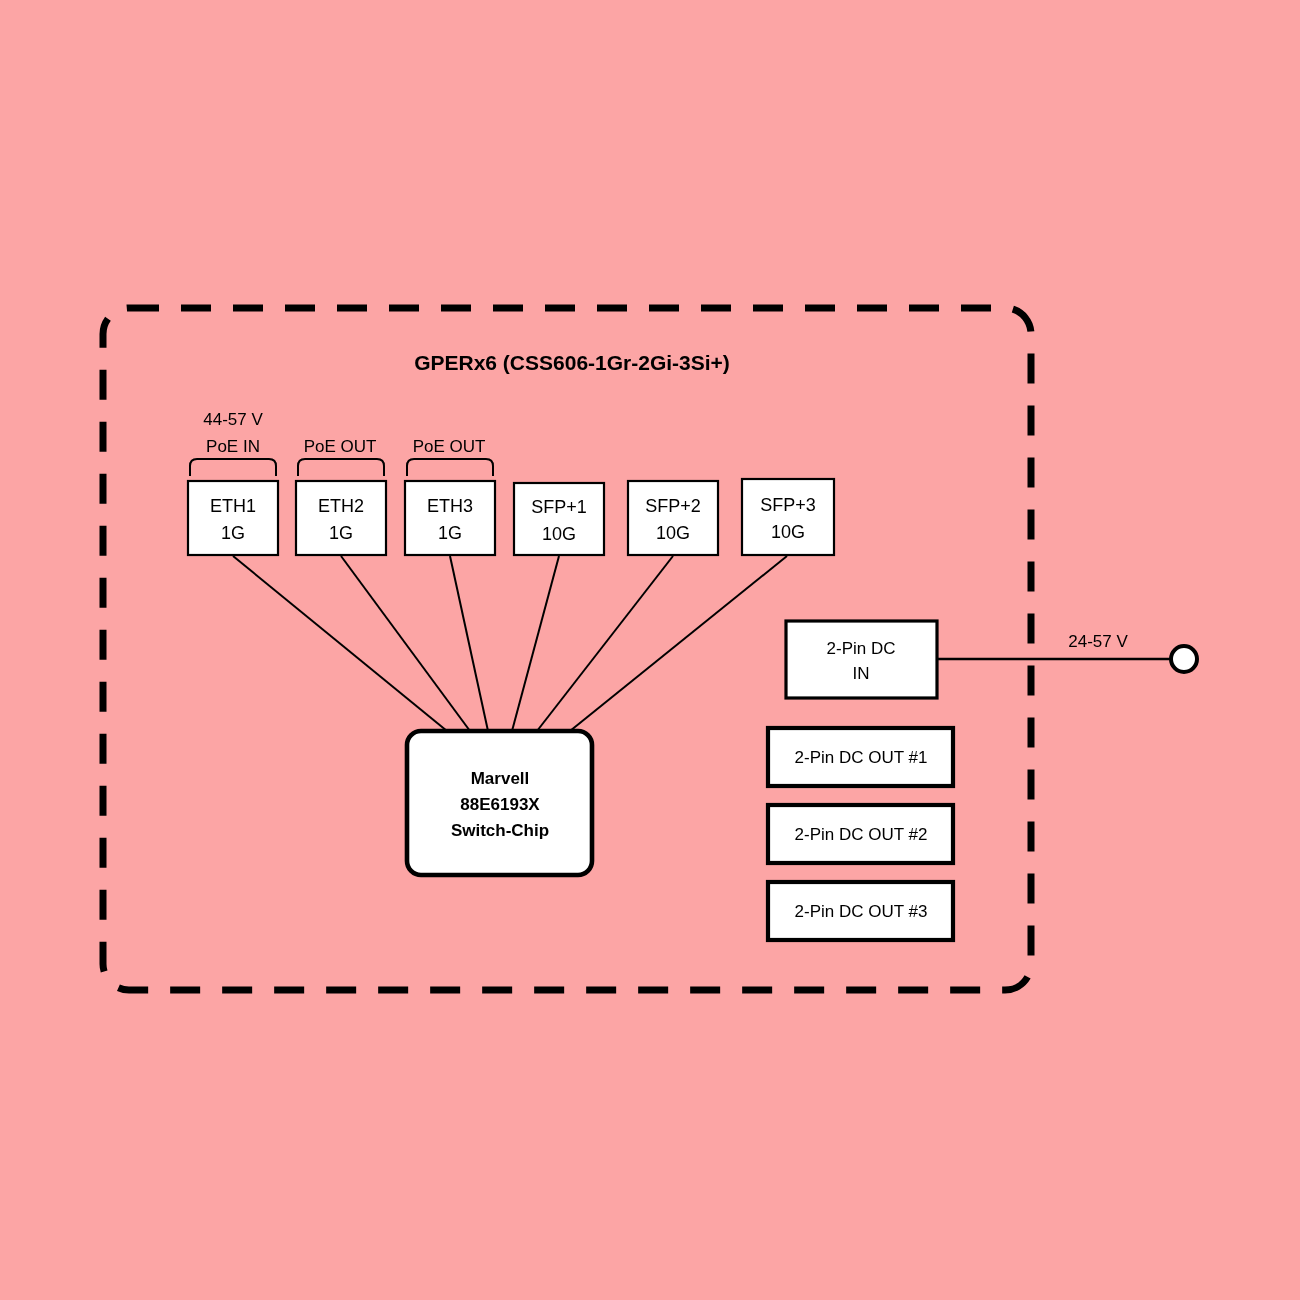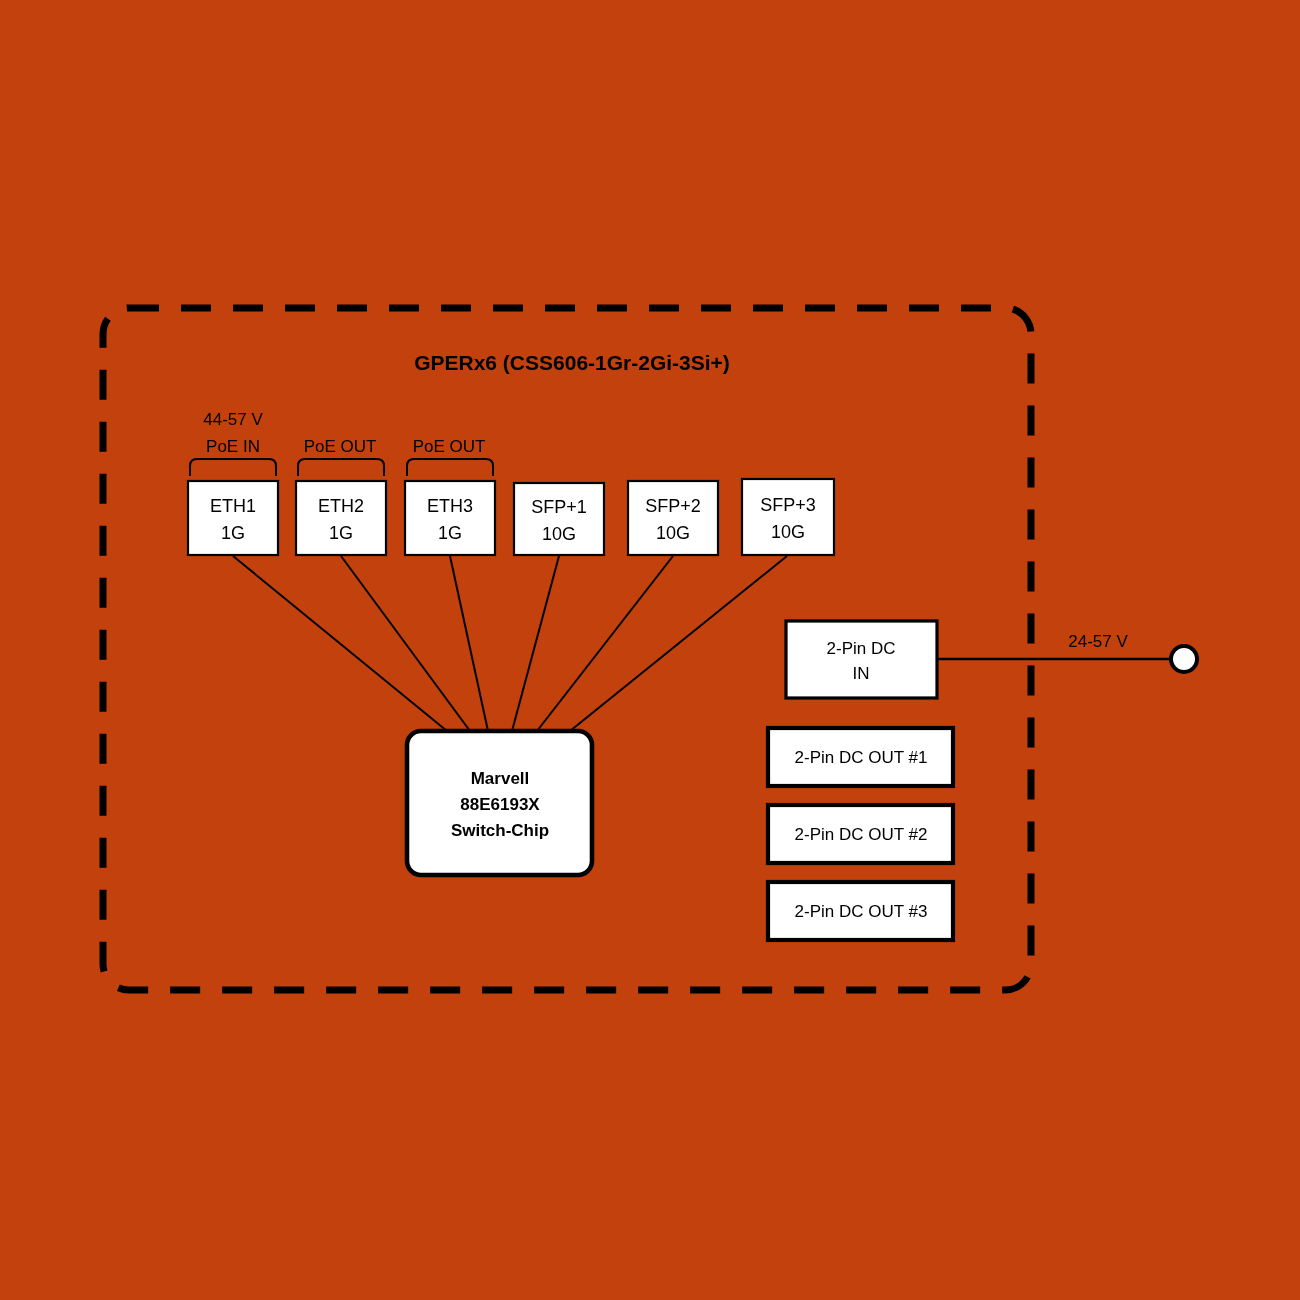--- a/index.html
+++ b/index.html
@@ -9,21 +9,21 @@
     background: #ffffff;
   }
   body {
     font-family: "Liberation Sans", sans-serif;
     color: #000000;
   }
   #diagram-root {
     position: relative;
     width: 1300px;
     height: 1300px;
-    background: #c2410c;
+    background: #fca5a5;
     overflow: hidden;
   }
   svg.canvas {
     position: absolute;
     left: 0;
     top: 0;
     width: 1300px;
     height: 1300px;
   }
   .device-title {

